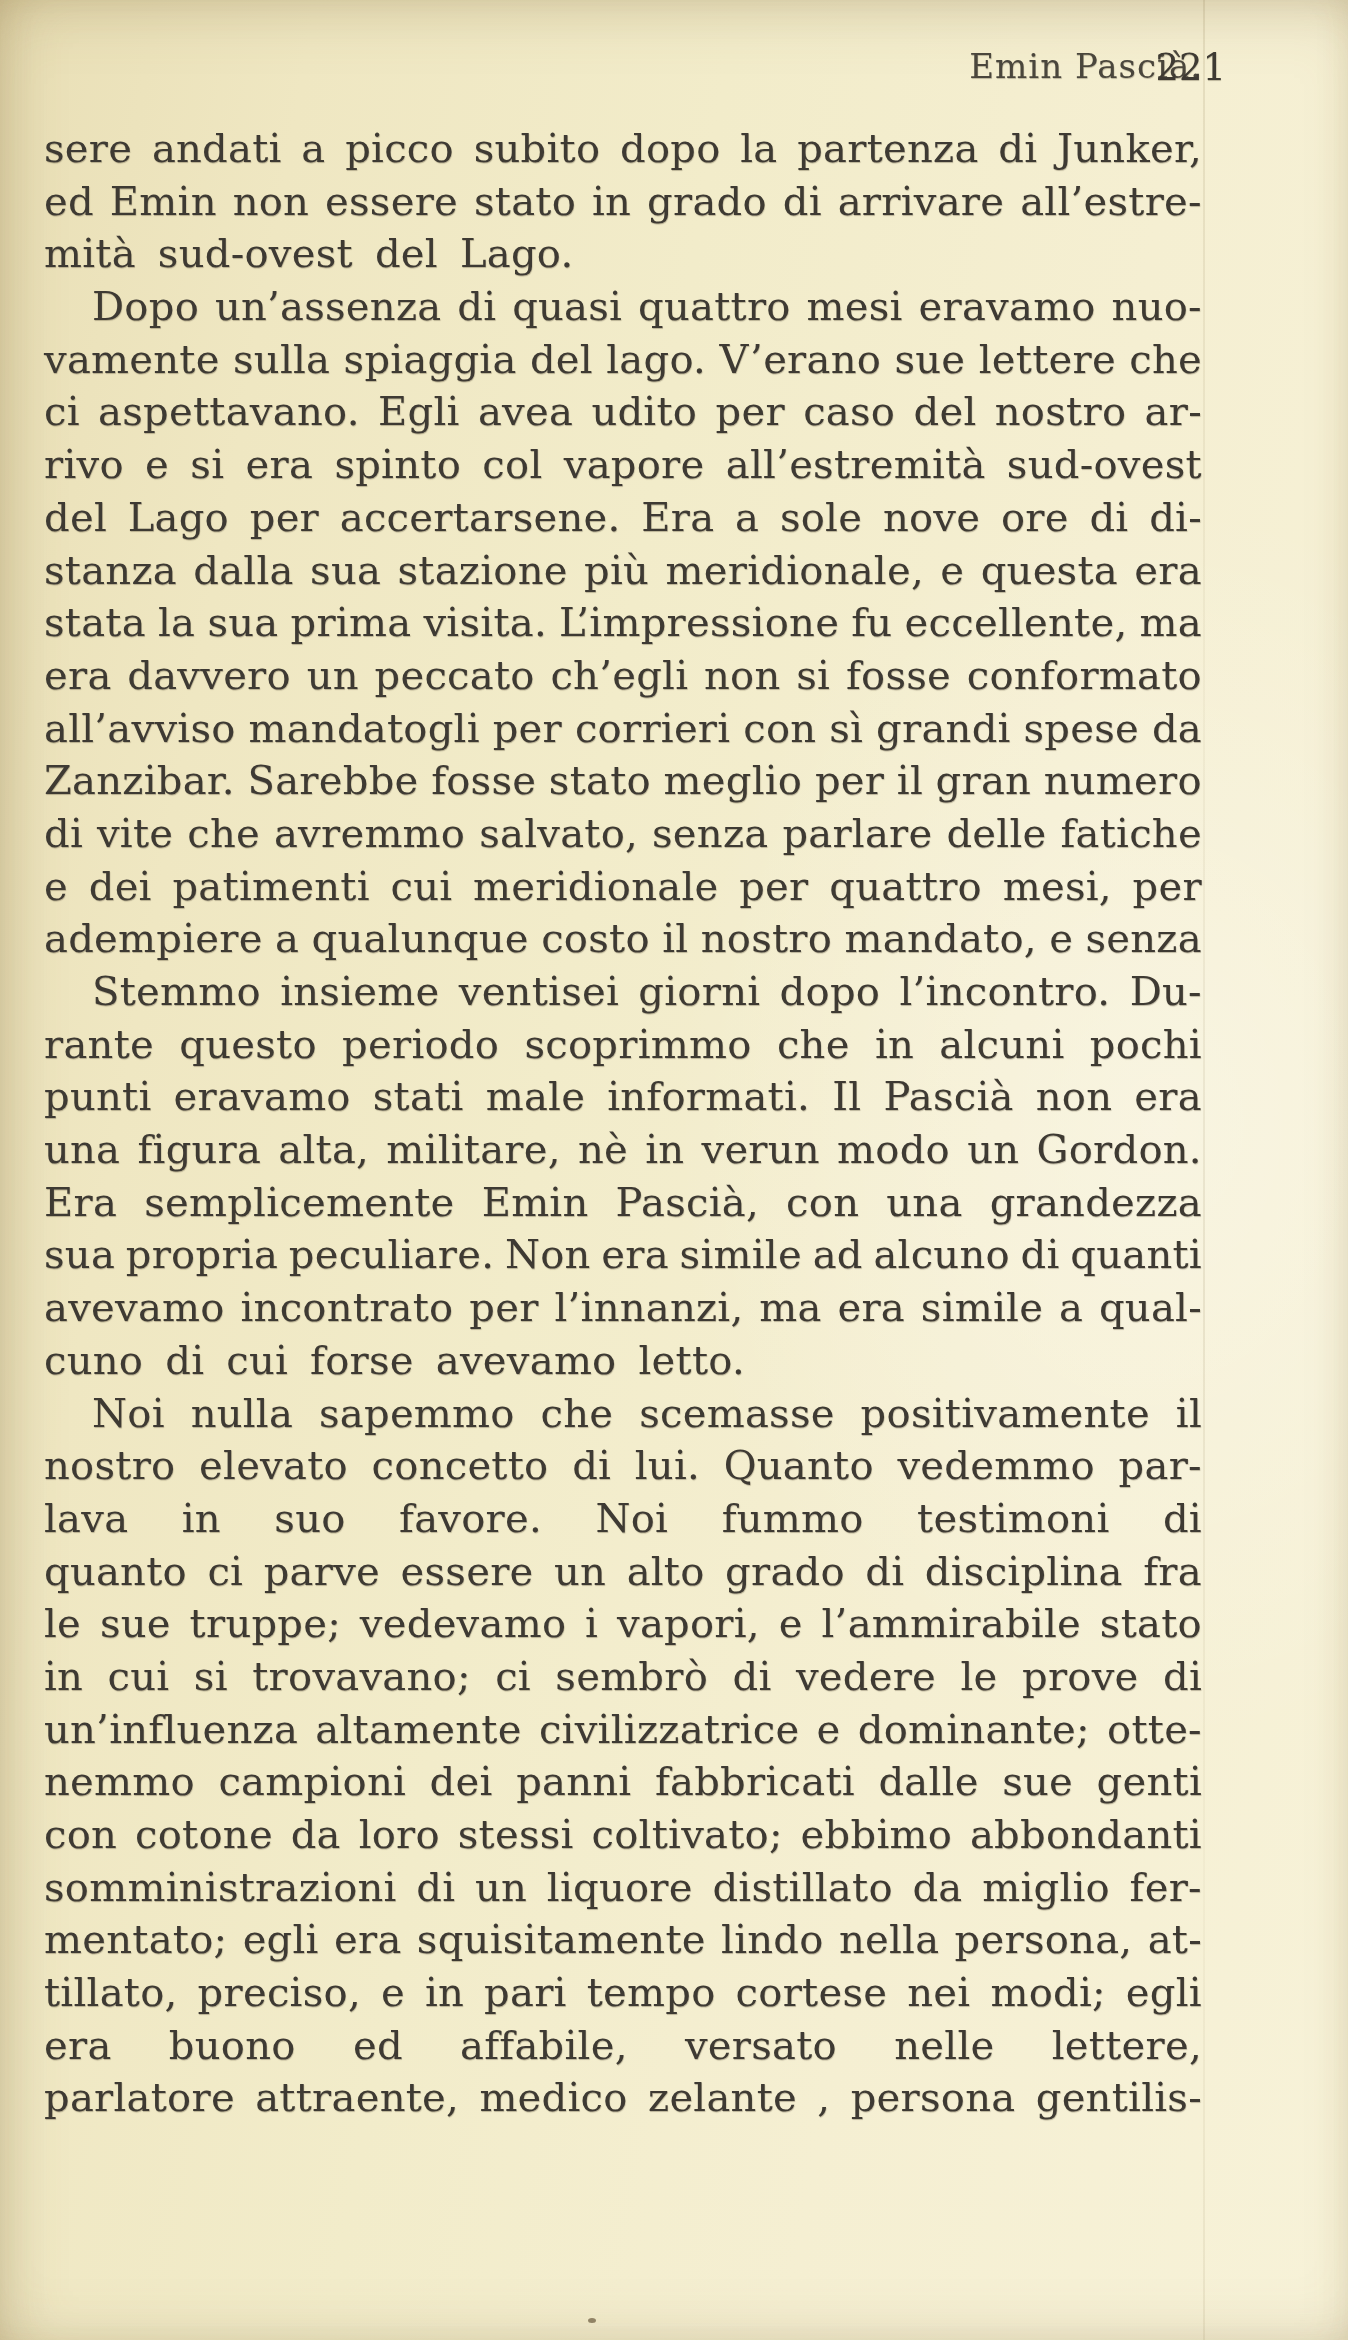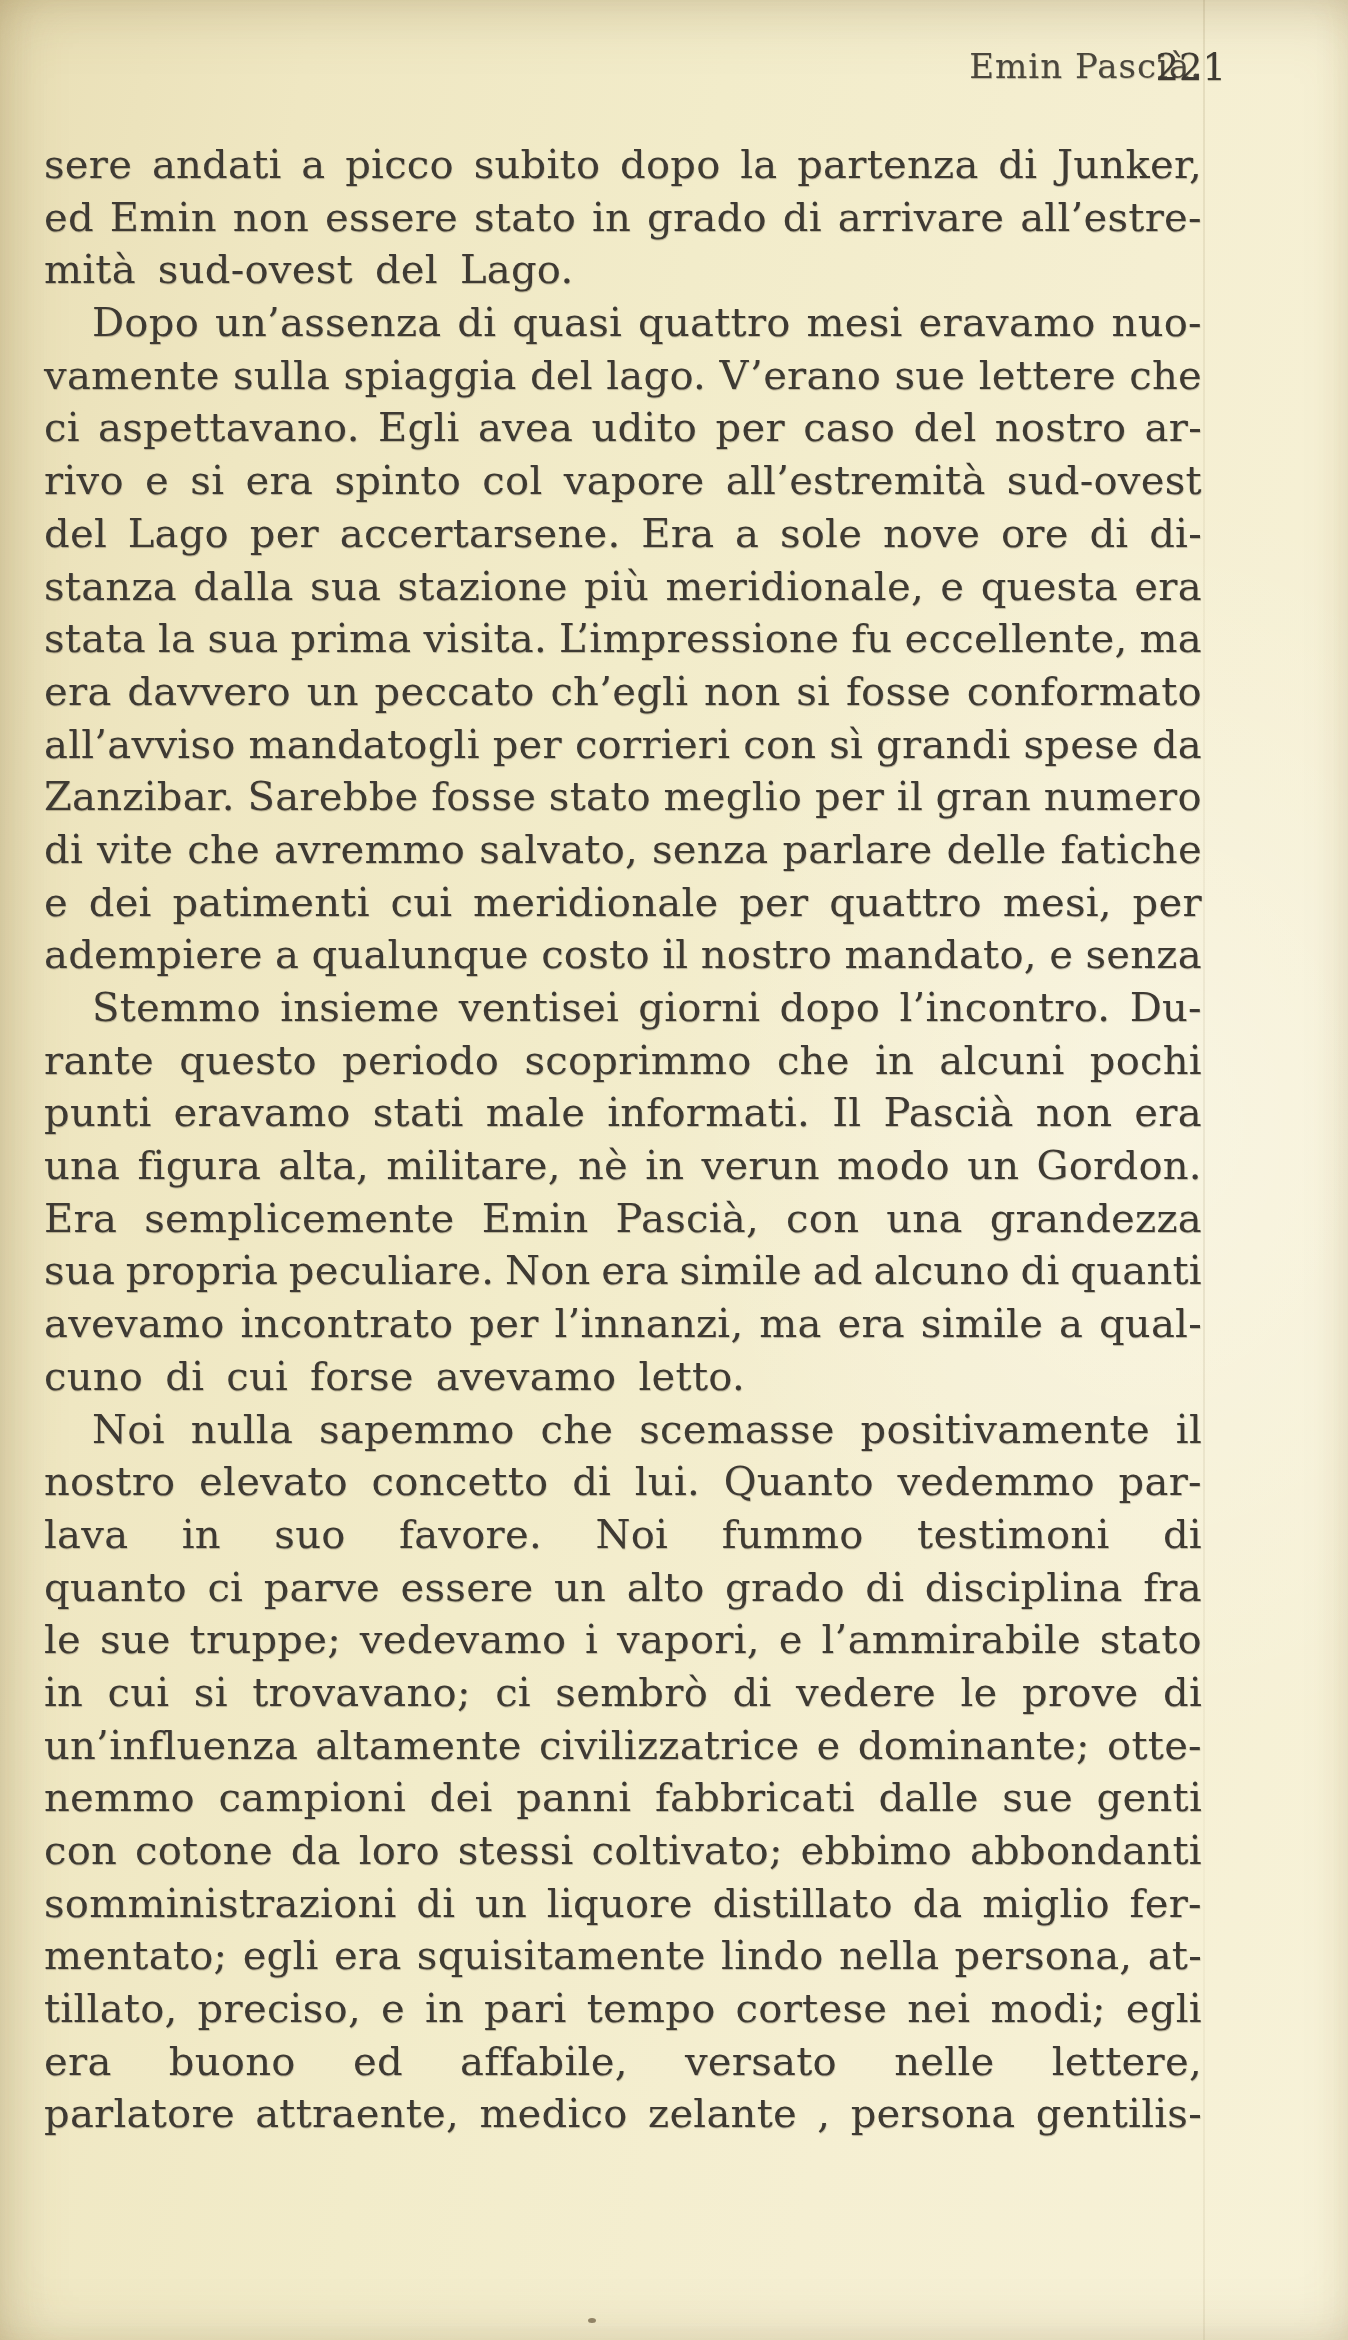--- a/index.html
+++ b/index.html
@@ -69,21 +69,20 @@
     font-size: 37px;
     color: #3e3a33;
     text-shadow: 0.4px 0.6px 0.7px rgba(90,80,60,0.35);
   }
 
   .text-block {
     position: absolute;
     left: 44px;
     top: 122px;
     width: 1158px;
-    margin-top: 16px;
   }
   .line {
     height: 52.7px;
     font-size: 40px;
     line-height: 52.7px;
     letter-spacing: 0.3px;
     color: #3e3a33;
     text-shadow: 0.5px 0.8px 0.8px rgba(85,75,55,0.35);
     white-space: nowrap;
   }

